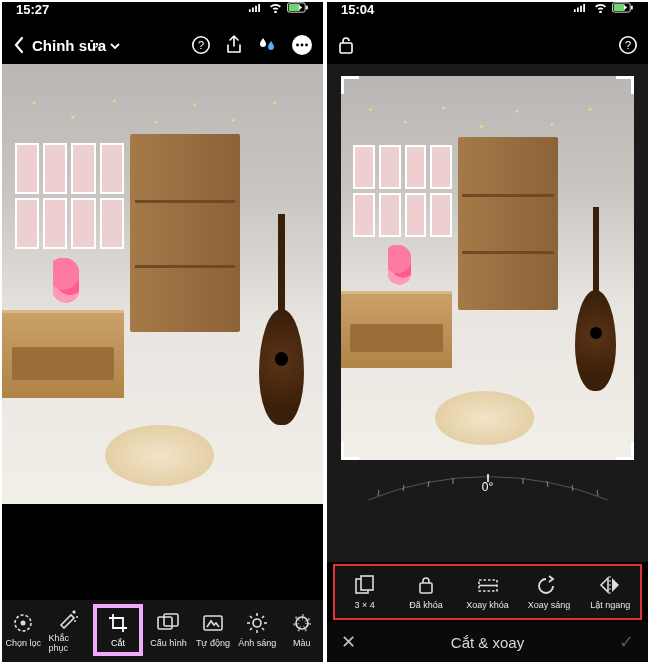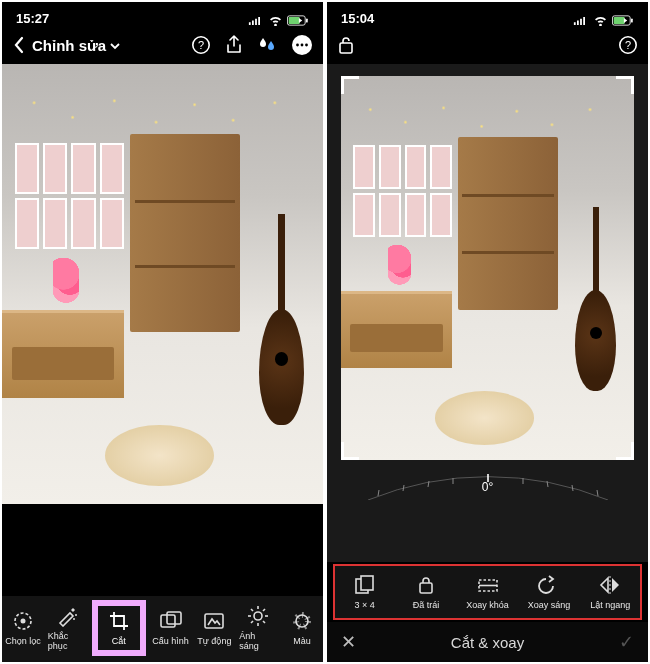--- a/index.html
+++ b/index.html
@@ -17,21 +17,21 @@
     background: #000;
     display: flex;
     flex-direction: column;
     overflow: hidden;
     position: relative;
   }
   .status-bar {
     height: 24px;
     display: flex;
     justify-content: space-between;
-    align-items: flex-end;
+    align-items: flex-start;
     padding: 0 14px;
     color: #fff;
     font-size: 13px;
     font-weight: 600;
     background: #000;
   }
   .status-right { display: flex; align-items: center; gap: 4px; }
   .status-right svg { height: 11px; }
   .top-bar {
     height: 38px;
@@ -160,21 +160,21 @@
   }
   .tool-strip.framed{
     border:2px solid #d33; margin:2px 6px; padding:8px 2px;
   }
   .tool-item{
     flex:1; display:flex; flex-direction:column; align-items:center; gap:4px;
     color:#e6e6e6; font-size:9px; min-width:0;
   }
   .tool-item .icon-wrap{ height:22px; }
   .tool-item.highlight{
-    border:6px solid #f0abfc; padding:4px 2px; color:#fff;
+    border:4px solid #f0abfc; padding:4px 2px; color:#fff;
   }
   .mode-bar{
     height:40px; display:flex; align-items:center; justify-content:space-between;
     padding:0 14px; background:#0a0a0a; color:#bdbdbd;
   }
   .mode-bar .mode-title{ font-size:15px; color:#d8d8d8; }
   .mode-bar .x, .mode-bar .check{ font-size:18px; }
   .mode-bar .check{ color:#555; }
 
   .phone-left .room{ height: 440px; }
@@ -450,21 +450,21 @@
       </span>
       <span>3 × 4</span>
     </div>
     <div class="tool-item">
       <span class="icon-wrap">
         <svg width="18" height="20" viewBox="0 0 18 20">
             <rect x="3" y="8" width="12" height="10" rx="1.5" stroke="#ddd" stroke-width="1.6" fill="none"></rect>
             <path d="M6 8V6a3 3 0 016 0v2" stroke="#ddd" stroke-width="1.6" fill="none"></path>
           </svg>
       </span>
-      <span>Đã trái</span>
+      <span>Đã khóa</span>
     </div>
     <div class="tool-item">
       <span class="icon-wrap">
         <svg width="24" height="20" viewBox="0 0 24 20">
             <rect x="3" y="5" width="18" height="11" stroke="#ddd" stroke-width="1.6" fill="none" stroke-dasharray="2.5 2"></rect>
             <line x1="3" y1="10.5" x2="21" y2="10.5" stroke="#ddd" stroke-width="1.6"></line>
           </svg>
       </span>
       <span>Xoay khóa</span>
     </div>

